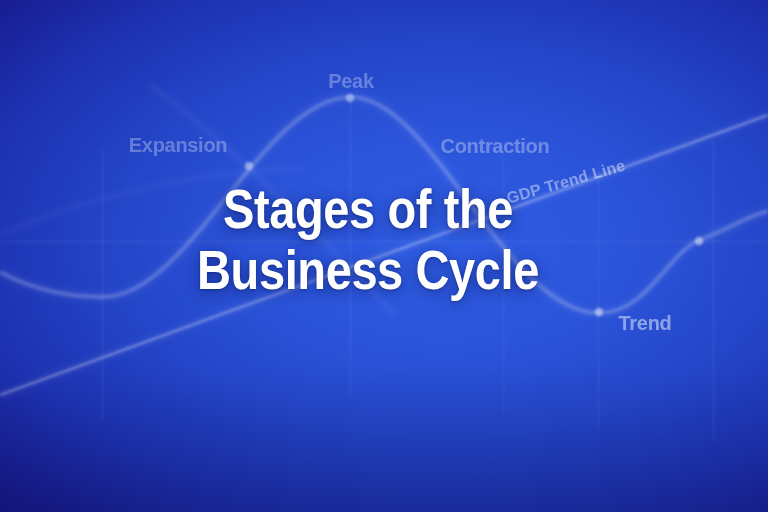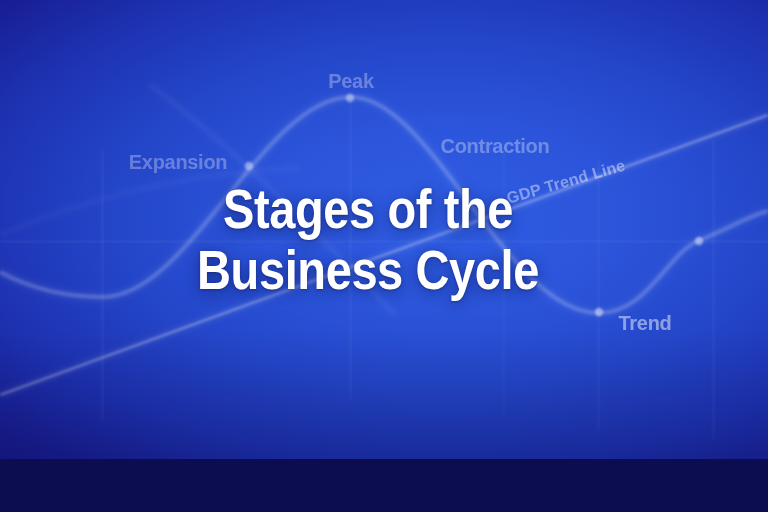--- a/index.html
+++ b/index.html
@@ -3,21 +3,21 @@
 <meta charset="utf-8">
 <style>
   html, body {
     margin: 0;
     padding: 0;
     background: #0c0c50;
   }
   .canvas {
     position: relative;
     width: 768px;
-    height: 459px;
+    height: 512px;
     overflow: hidden;
     font-family: "Liberation Sans", "DejaVu Sans", sans-serif;
     background:
       radial-gradient(ellipse 95% 85% at 58% 47%,
         #2f5de4 0%,
         #2b54da 25%,
         #2446c9 45%,
         #1d32b2 65%,
         #181d92 82%,
         #13117a 100%);
@@ -113,21 +113,21 @@
     <g fill="#ffffff" filter="url(#soft)">
       <circle cx="249" cy="166" r="4.2" fill-opacity="0.42"></circle>
       <circle cx="350" cy="98" r="4.2" fill-opacity="0.40"></circle>
       <circle cx="599" cy="312" r="4.2" fill-opacity="0.45"></circle>
       <circle cx="699" cy="241" r="4.2" fill-opacity="0.45"></circle>
     </g>
   </svg>
 
   <div class="stage-label" style="left:351px; top:81px;">Peak</div>
 
-  <div class="stage-label" style="left:178px; top:162px;">Expansion</div>
+  <div class="stage-label" style="left:178px; top:145px;">Expansion</div>
 
   <div class="stage-label" style="left:495px; top:146px; color:rgba(255,255,255,0.32);">Contraction</div>
 
   <div class="stage-label bright" style="left:645px; top:323px;">Trend</div>
 
   <div class="trend-label" style="left:566px; top:182px;">GDP Trend Line</div>
 
   <div class="title">
     <div>Stages of the</div>
     <div>Business Cycle</div>

